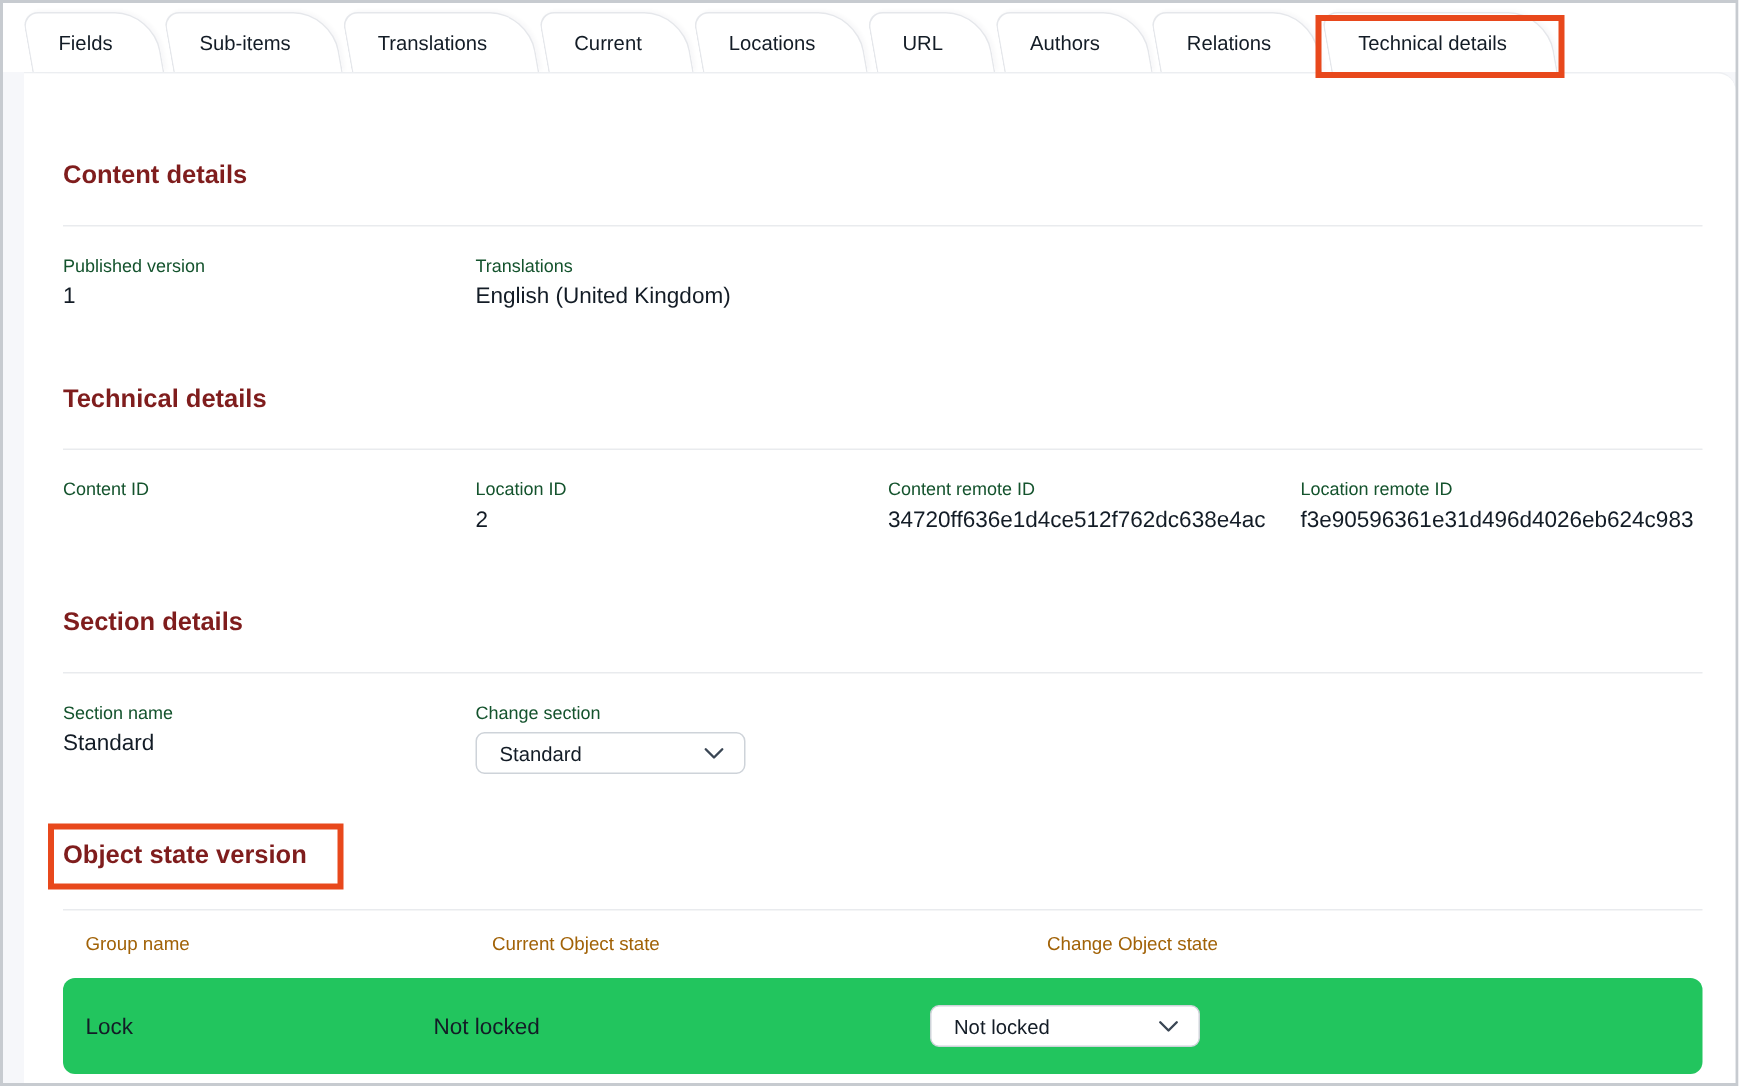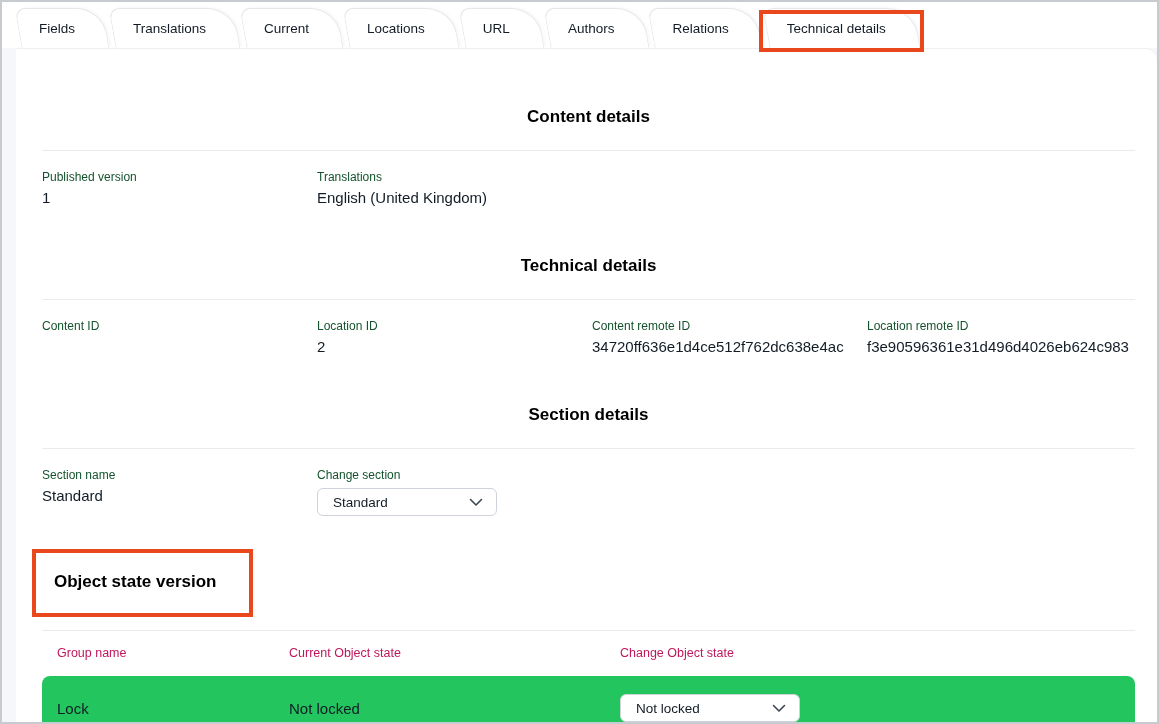--- a/index.html
+++ b/index.html
@@ -41,21 +41,21 @@
     border: 4px solid #e8481c; z-index: 5; pointer-events:none;
   }
   
   .card {
     position:absolute; top:46px; left:14px; right:0; bottom:0;
     background:#ffffff; z-index:2;
     border-top:1px solid #edeff2;
     border-top-right-radius: 12px;
     padding: 0 22px 0 26px;
   }
-  .section-title { margin:12px; font-size:17px; font-weight:700; line-height:20px; color:#000000;text-align:center; }
+  .section-title { margin:0; font-size:17px; font-weight:700; line-height:20px; color:#7f1d1d; }
   .mt-first { margin-top:58px; }
   .mt-section { margin-top:49px; }
   .divider { height:1px; background:#e9ebee; margin-top:23px; }
   .field-grid { display:grid; grid-template-columns: 275px 275px 275px 1fr; margin-top:19px; }
   .flabel { font-size:12px; line-height:14px; color:#14532d; }
   .fvalue { font-size:15px; line-height:18px; color:#131c26; margin-top:5px; }
   
   .select {
     width:180px; height:28px; margin-top:6px;
     border:1px solid #ced3d9; border-radius:6px; background:#ffffff;
@@ -65,40 +65,44 @@
   .chev { display:flex; align-items:center; }
   
   .heading-annotation {
     display:inline-block; margin-top:33px; margin-left:-10px;
     border:4px solid #e8481c; padding:7px 20px 9px 6px;
   }
   
   .os-table { margin-top:13px; border-top:1px solid #e9ebee; }
   .os-header {
     display:grid; grid-template-columns: 232px 331px 1fr;
-    padding:15px 0 16px 15px; font-size:12.5px; color:#be185d;
+    padding:15px 0 16px 15px; font-size:12.5px; color:#a16207;gap:39px;
   }
   .os-row {
     display:grid; grid-template-columns: 232px 331px 1fr; align-items:center;
     background:#22c55e; border-radius:8px; height:64px; padding-left:15px;
     font-size:15px; color:#131c26;
   }
   .os-row .select { margin-top:0; }
 </style>
 </head>
 <body>
 
 <div class="screen">
   <div class="top-strip"></div>
   <div class="side-gutter"></div>
 
   <div class="tabbar">
     <div class="tab">
       <i class="tab-bg"></i>
       <span class="tab-label">Fields</span>
+    </div>
+    <div class="tab">
+      <i class="tab-bg"></i>
+      <span class="tab-label">Sub-items</span>
     </div>
     <div class="tab">
       <i class="tab-bg"></i>
       <span class="tab-label">Translations</span>
     </div>
     <div class="tab">
       <i class="tab-bg"></i>
       <span class="tab-label">Current</span>
     </div>
     <div class="tab">

